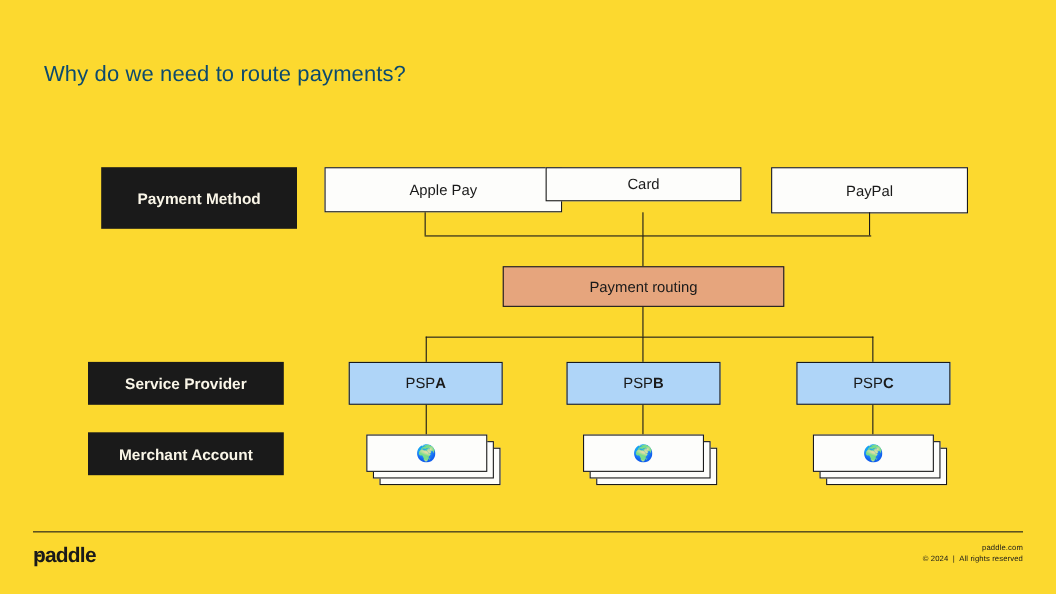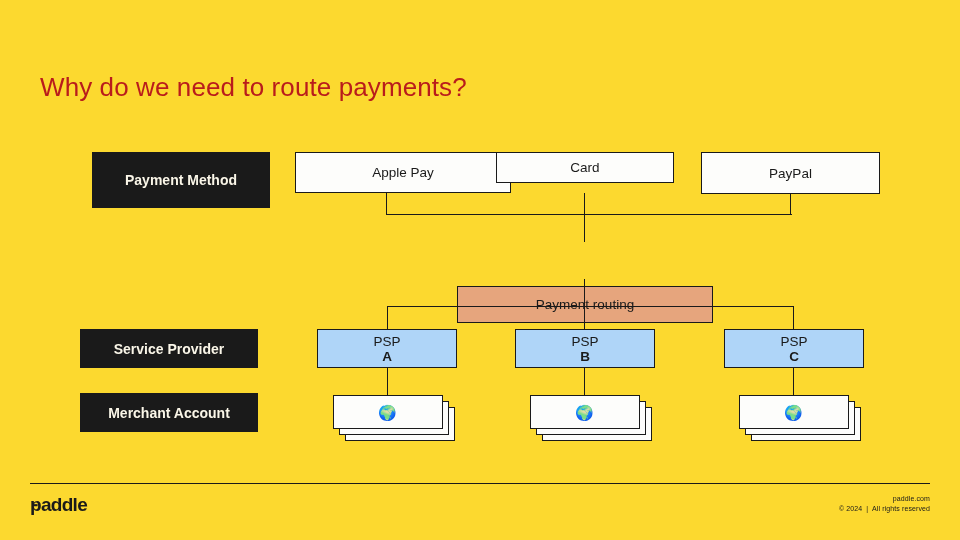--- a/index.html
+++ b/index.html
@@ -18,24 +18,24 @@
     position: relative;
     width: 960px;
     height: 540px;
     background: #FCD92F;
   }
 
   
   #title {
     position: absolute;
     left: 40px;
-    top: 72px;
-    font-size: 26px;
+    top: 57px;
+    font-size: 20px;
     font-weight: 400;
-    color: #b91c1c;
+    color: #0c4a6e;
     letter-spacing: 0.1px;
     white-space: nowrap;
   }
 
   
   .box {
     position: absolute;
     box-sizing: border-box;
     display: flex;
     align-items: center;
@@ -55,21 +55,20 @@
     background: #FDFDFB;
     border: 1.4px solid #1A1A1A;
   }
   .box-peach {
     background: #E6A57D;
     border: 1.4px solid #1A1A1A;
   }
   .box-blue {
     background: #AFD5F8;
     border: 1.4px solid #1A1A1A;
-    flex-direction: column;
   }
   .psp-letter { font-weight: 700; }
 
   
   .stack {
     position: absolute;
     width: 110px;
     height: 40px;
   }
   .stack .layer {
@@ -151,21 +150,21 @@
   <div class="box box-white" style="left:701px; top:152px; width:179px; height:42px;">
     <span>PayPal</span>
   </div>
 
   <div class="line vline" style="left:386px; top:193px; height:21px;"></div>
   <div class="line vline" style="left:584px; top:193px; height:21px;"></div>
   <div class="line vline" style="left:790px; top:193px; height:21px;"></div>
   <div class="line hline" style="left:386px; top:214px; width:406px;"></div>
   <div class="line vline" style="left:584px; top:214px; height:28px;"></div>
 
-  <div class="box box-peach" style="left:457px; top:242px; width:256px; height:37px;margin-top:44px;">
+  <div class="box box-peach" style="left:457px; top:242px; width:256px; height:37px;">
     <span>Payment routing</span>
   </div>
 
   <div class="line vline" style="left:584px; top:279px; height:27px;"></div>
   <div class="line hline" style="left:387px; top:306px; width:407px;"></div>
   <div class="line vline" style="left:387px; top:306px; height:23px;"></div>
   <div class="line vline" style="left:584px; top:306px; height:23px;"></div>
   <div class="line vline" style="left:793px; top:306px; height:23px;"></div>
 
   <div class="box box-dark" style="left:80px; top:329px; width:178px; height:39px;justify-content:center;">

